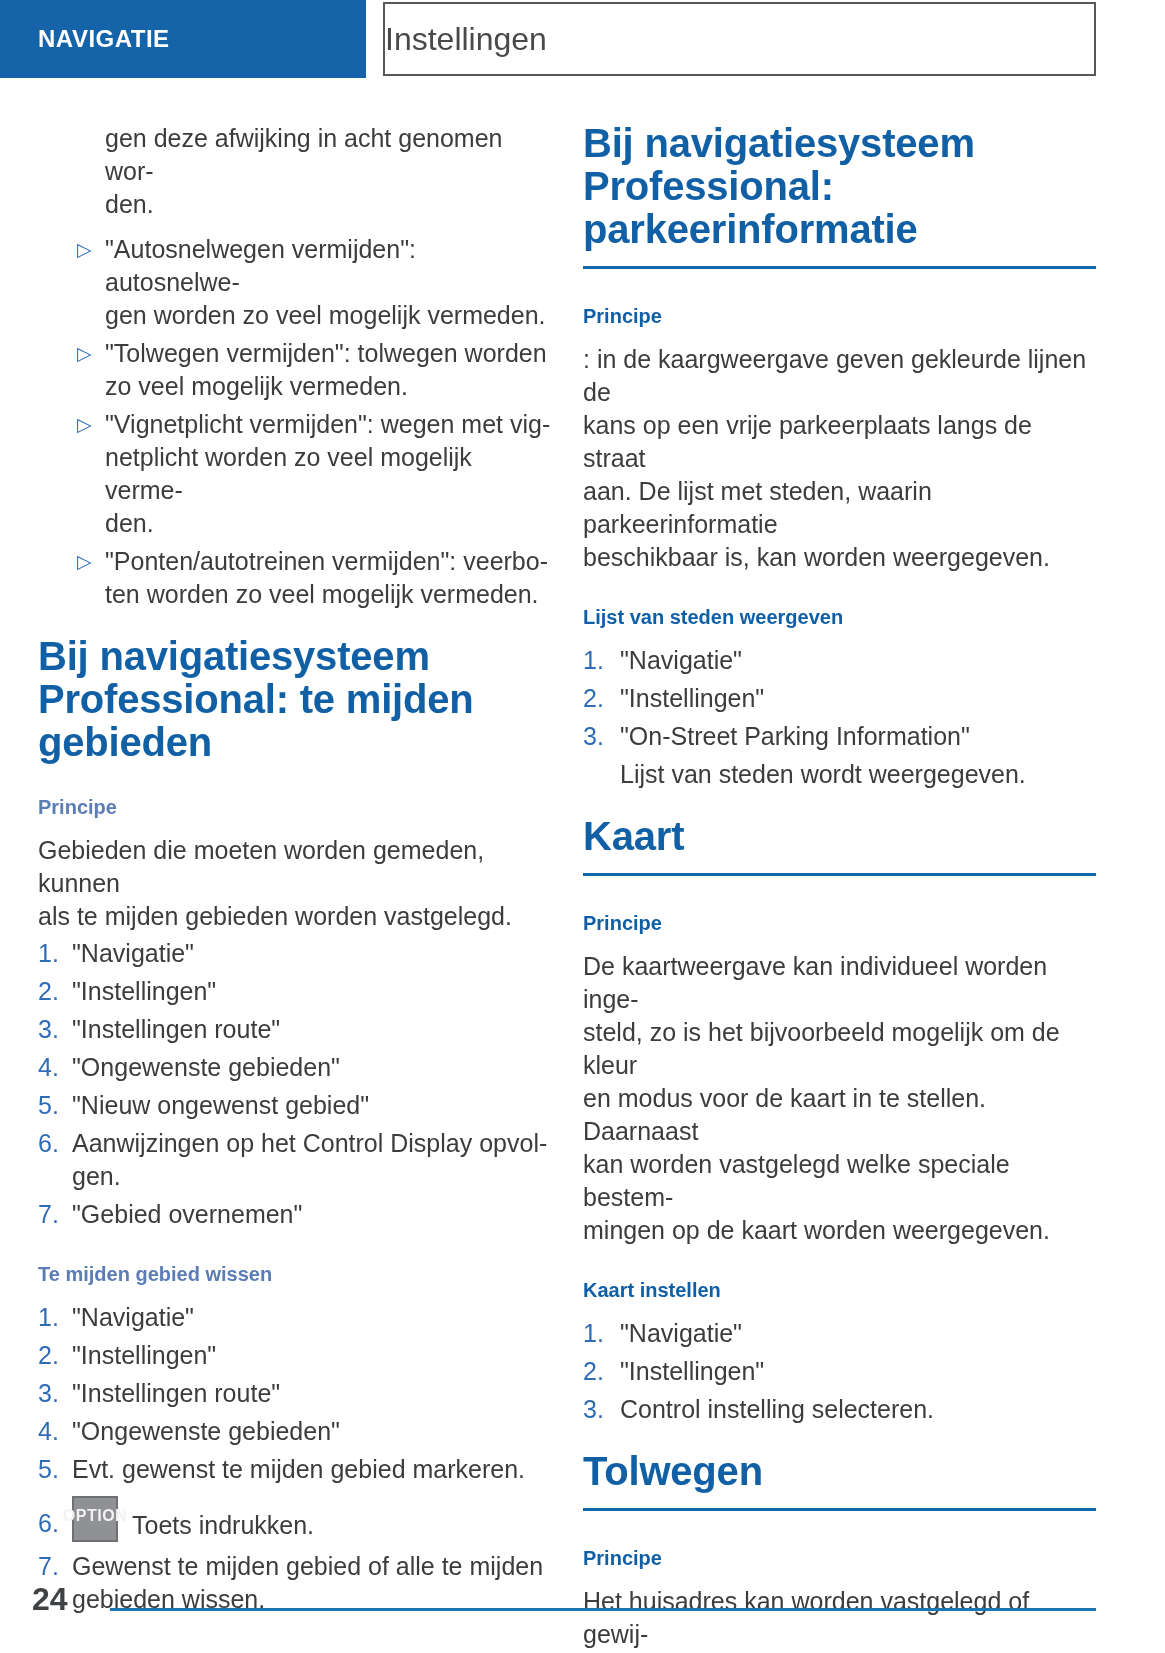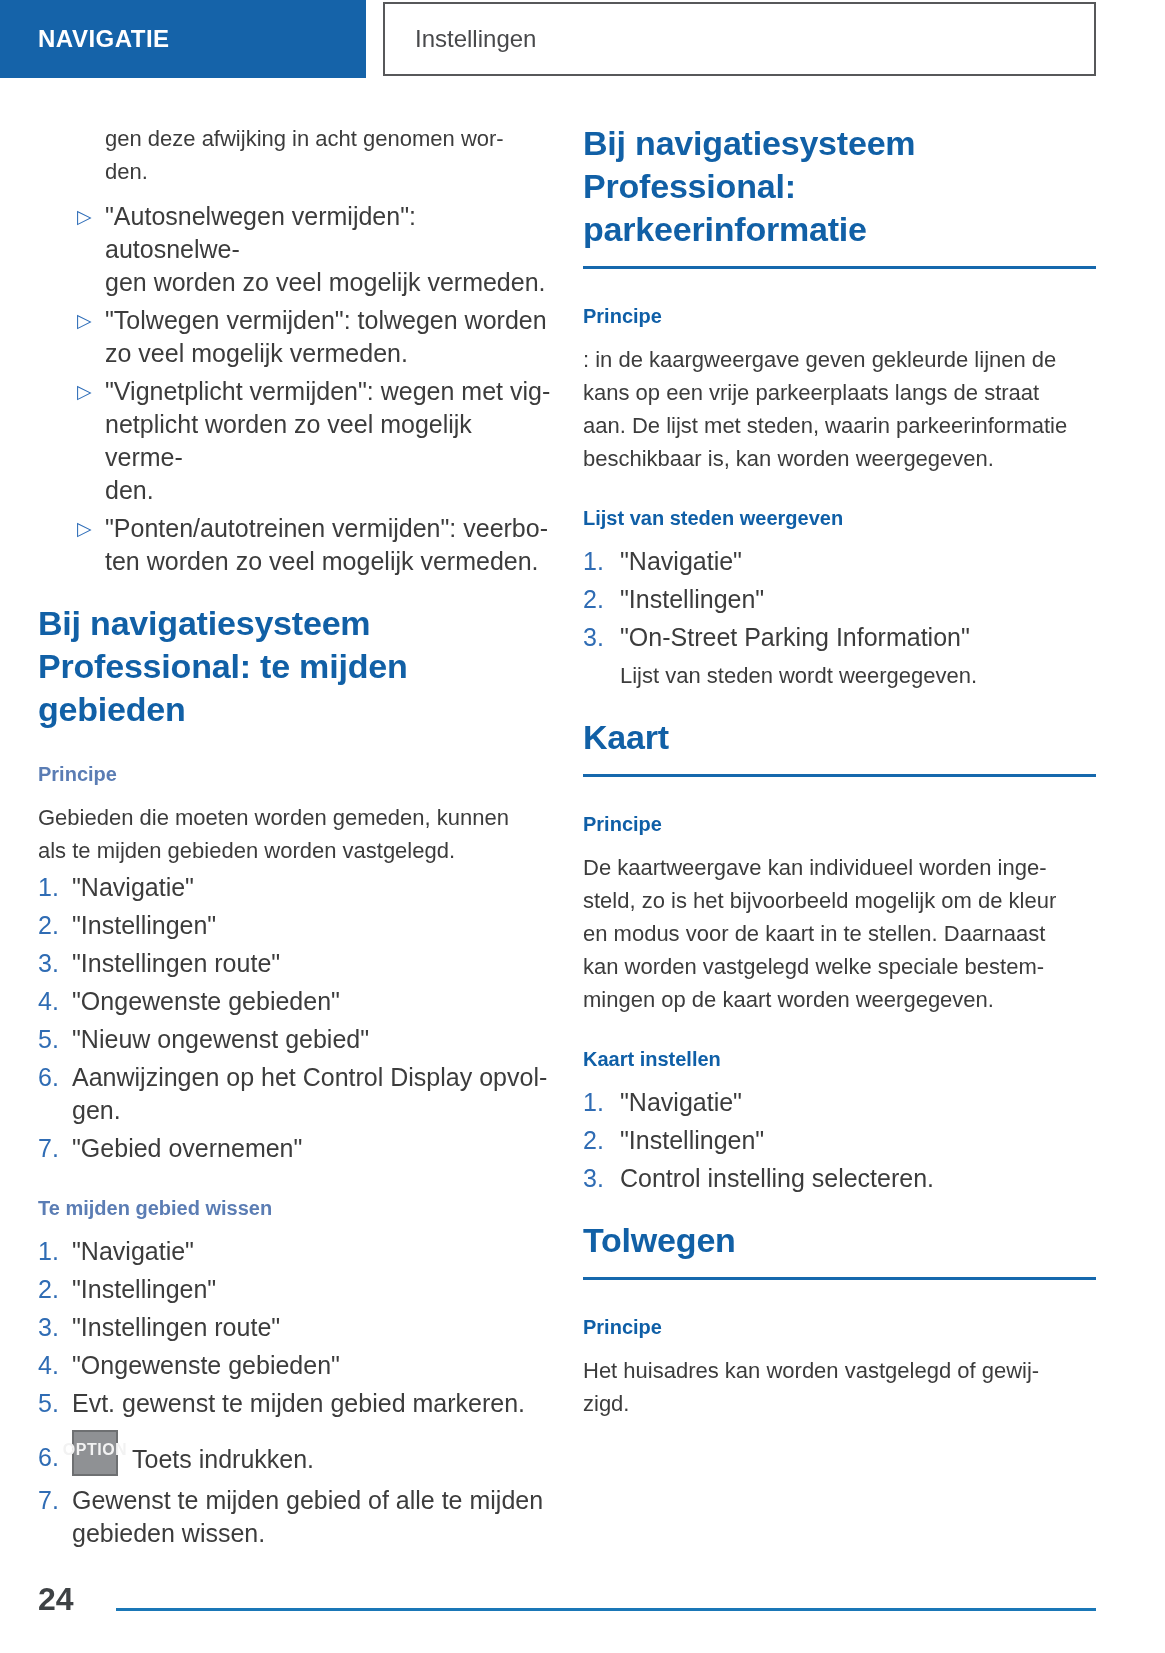--- a/index.html
+++ b/index.html
@@ -16,32 +16,31 @@
     position:absolute;left:0;top:0;width:366px;height:78px;
     background:#1563a9;color:#ffffff;
     display:flex;align-items:center;
     font-size:24px;font-weight:bold;letter-spacing:.5px;
     padding-left:38px;box-sizing:border-box;
   }
   .topic-box{
     position:absolute;left:383px;top:2px;width:713px;height:74px;
     background:#ffffff;border:2px solid #57585a;box-sizing:border-box;
     display:flex;align-items:center;
-    font-size:24px;color:#48494b;
-    padding-left:30px;
+    font-size:32px;color:#48494b;
   }
   
   .columns{
     position:absolute;left:38px;top:122px;width:1058px;
     display:flex;gap:32px;
   }
   .col{width:513px;box-sizing:border-box;}
-  .body{white-space:pre-line;font-size:22px;line-height:33px;margin:0;}
+  .body{white-space:pre-line;font-size:25px;line-height:33px;margin:0;}
   h2{
-    font-size:34px;line-height:43px;margin:24px 0 0;
+    font-size:40px;line-height:43px;margin:24px 0 0;
     color:#1160a6;white-space:pre-line;letter-spacing:-.2px;
   }
   h2.ruled{border-bottom:3px solid #1668ad;padding-bottom:15px;}
   .col.right h2:first-child{margin-top:0;}
   h3{font-size:20px;line-height:34px;margin:26px 0 10px;white-space:pre-line;}
   .col.left h3{color:#5b7db4;}
   .col.right h3{color:#0f5fa7;}
   h2.ruled + h3{margin-top:30px;}
   
   .bullets{margin:12px 0 20px;}
@@ -70,21 +69,21 @@
     padding-top:13px;
     margin-right:14px;flex:0 0 auto;
   }
   .keycap span{
     font-size:16px;font-weight:bold;color:#f2f2f2;letter-spacing:.5px;
     line-height:10px;
   }
   .intro{padding-left:67px;}
   
   .footer{
-    position:absolute;left:38px;right:69px;top:1583px;
+    position:absolute;left:32px;right:69px;top:1583px;
     display:flex;align-items:flex-end;
   }
   .pagenum{font-size:32px;font-weight:bold;color:#3e4245;line-height:1;}
   .footer-rule{flex:1;height:3px;background:#1a77b7;margin-left:42px;margin-bottom:4px;}
 </style>
 </head>
 <body>
 
 <div class="page">
 

